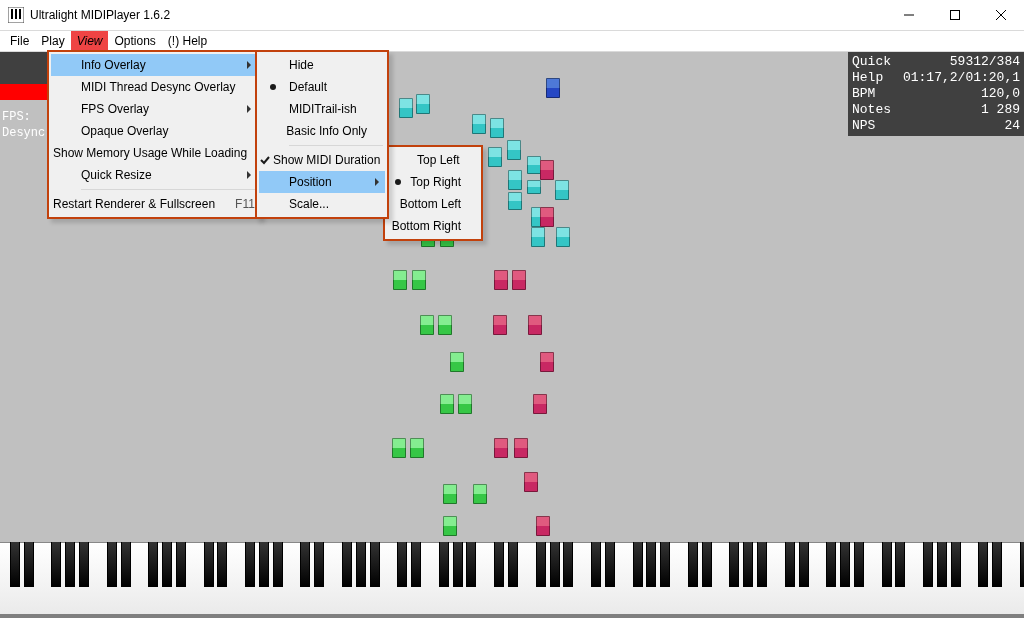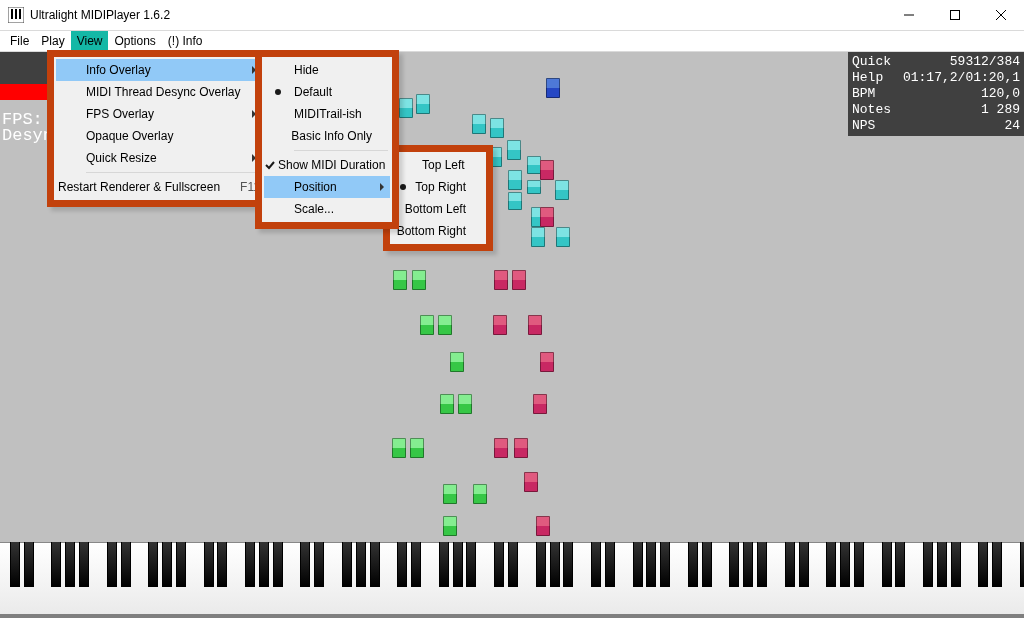--- a/index.html
+++ b/index.html
@@ -17,49 +17,49 @@
   .titlebar .spacer { flex: 1 1 auto; }
   .win-btn { width: 46px; height: 30px; display:flex; align-items:center; justify-content:center; }
   .win-btn svg { stroke:#000; fill:none; }
 
   
   .menubar {
     height: 20px; display:flex; align-items:stretch; padding: 0 4px; user-select:none;
     border-bottom: 1px solid #dadada;
   }
   .menubar .item { padding: 2px 6px; line-height:16px; }
-  .menubar .item.active { background:#14b8a6; }
+  .menubar .item.active { background:#ef4444;font-style:italic; }
 
   
   .canvas {
     position: relative; width: 1024px; height: calc(618px - 30px - 20px);
     background:#c0c0c0;
   }
 
   
   .left-stats {
     position:absolute; left:0; top:0; width:56px;
-    font-family: "Consolas","Courier New",monospace; font-size:17px; color:#fff;
+    font-family: "Consolas","Courier New",monospace; font-size:12px; color:#fff;
   }
   .left-stats .pad { background:#404040; height:32px; }
   .left-stats .redbar { background:#ff0000; height:16px; }
   .left-stats .gap { height:10px; }
   .left-stats .row { height:16px; padding-left:2px; }
 
   
   .right-stats {
     position:absolute; right:0; top:0; width:168px;
     font-family: "Consolas","Courier New",monospace; font-size:13px;
     background:#404040; color:#fff; padding:2px 4px; line-height:16px;
   }
   .right-stats .row { display:flex; justify-content:space-between; white-space:pre; }
 
   
   .dropdown {
-    position:absolute; background:#f0f0f0; border:7px solid #c2410c;
+    position:absolute; background:#f0f0f0; border:2px solid #c2410c;
     box-shadow: 4px 4px 4px rgba(0,0,0,0.15);
     padding:2px;
   }
   .dropdown .mrow {
     display:flex; align-items:center; height:22px; padding-right:18px; position:relative;
   }
   .dropdown .gutter { width:28px; display:flex; align-items:center; justify-content:center; }
   .dropdown .label { flex:1 1 auto; padding-left:2px; white-space:nowrap; }
   .dropdown .shortcut { color:#555; padding-left:20px; }
   .dropdown .mrow.highlight { background:#91c9f7; }
@@ -132,21 +132,21 @@
         <line x1="10" y1="0" x2="0" y2="10"></line>
       </svg>
     </div>
 </div>
 
 <div class="menubar">
   <div class="item">File</div>
   <div class="item">Play</div>
   <div class="item active">View</div>
   <div class="item">Options</div>
-  <div class="item">(!) Info</div>
+  <div class="item">(!) Help</div>
 </div>
 
 <div class="canvas">
 
   <div class="left-stats">
     <div class="pad"></div>
     <div class="redbar"></div>
     <div class="gap"></div>
     <div class="row">FPS:</div>
     <div class="row">Desync</div>
@@ -213,20 +213,24 @@
         <span class="gutter"></span>
         <span class="label">MIDI Thread Desync Overlay</span>
       </div>
     <div class="mrow submenu">
         <span class="gutter"></span>
         <span class="label">FPS Overlay</span>
       </div>
     <div class="mrow">
         <span class="gutter"></span>
         <span class="label">Opaque Overlay</span>
+      </div>
+    <div class="mrow">
+        <span class="gutter"></span>
+        <span class="label">Show Memory Usage While Loading</span>
       </div>
     <div class="mrow submenu">
         <span class="gutter"></span>
         <span class="label">Quick Resize</span>
       </div>
     <div class="sep"></div>
     <div class="mrow">
         <span class="gutter"></span>
         <span class="label">Restart Renderer &amp; Fullscreen</span>
         <span class="shortcut">F11</span>

